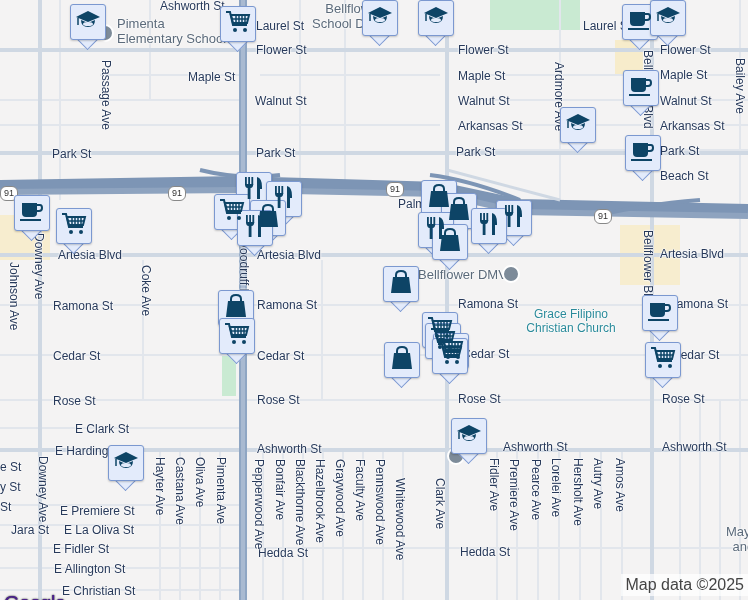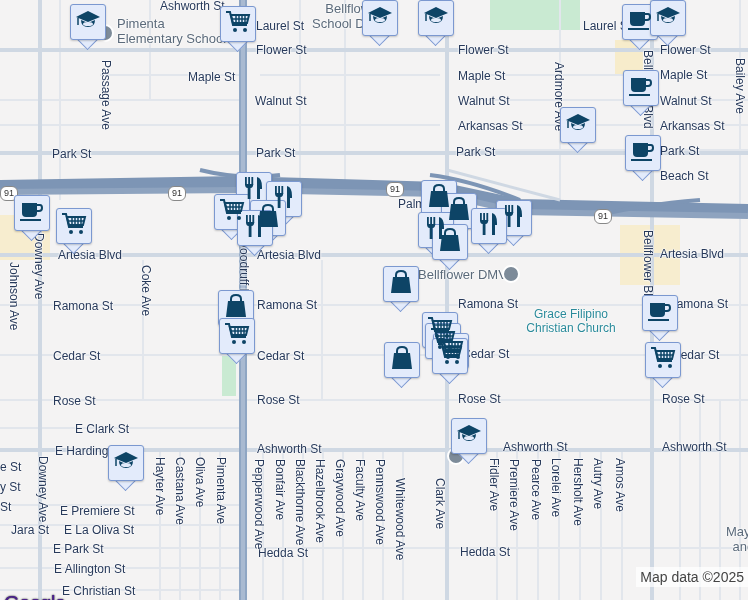--- a/index.html
+++ b/index.html
@@ -8,21 +8,21 @@
   svg.base{position:absolute;left:0;top:0;}
   .lbl{position:absolute;font-size:12px;color:#27395a;white-space:nowrap;line-height:1;text-shadow:0 0 2px #fff,0 0 2px #fff,0 0 2px #fff;}
   .lbl.v{transform-origin:0 0;transform:rotate(90deg);}
   .lbl.poi{color:#5b6a7a;font-size:13px;}
   .lbl.church{color:#2a8a9a;font-size:12px;text-align:center;white-space:normal;width:100px;line-height:1.2;}
   .pin{position:absolute;width:36px;height:44px;}
   .pin .box{position:absolute;left:0;top:0;width:34px;height:34px;background:#e3ebfb;border:1px solid #7b98d0;border-radius:3px;display:flex;align-items:center;justify-content:center;box-shadow:0 1px 2px rgba(0,0,0,.2);}
   .pin .tail{position:absolute;left:10px;top:28px;width:14px;height:14px;background:#e3ebfb;border-right:1px solid #7b98d0;border-bottom:1px solid #7b98d0;transform:rotate(45deg);}
   .pin svg{position:relative;z-index:2;}
   .google{position:absolute;left:4px;top:592px;font-size:20px;font-weight:normal;color:#4c1d95;letter-spacing:-0.5px;text-shadow:0 0 2px #333,0 0 1px #333;font-family:"Liberation Sans",sans-serif;}
-  .attr{position:absolute;right:0;bottom:13px;font-size:14px;color:#444;background:rgba(255,255,255,.7);padding:2px 4px;}
+  .attr{position:absolute;right:0;bottom:4px;font-size:16px;color:#444;background:rgba(255,255,255,.7);padding:2px 4px;}
   .shield{position:absolute;width:16px;height:13px;background:#fff;border:1px solid #888;border-radius:6px;font-size:9px;color:#333;text-align:center;line-height:13px;}
 </style>
 </head>
 <body>
 
 <div id="map">
   <svg class="base" width="748" height="600">
 
     <rect x="490" y="0" width="90" height="30" fill="#c9ead2"></rect>
     <rect x="615" y="40" width="28" height="35" fill="#f7eccb"></rect>
@@ -150,21 +150,21 @@
       <div class="lbl" style="left: 257px; top: 394px;">Rose St</div>
       <div class="lbl" style="left: 458px; top: 393px;">Rose St</div>
       <div class="lbl" style="left: 662px; top: 393px;">Rose St</div>
       <div class="lbl" style="left: 75px; top: 423px;">E Clark St</div>
       <div class="lbl" style="left: 55px; top: 445px;">E Harding St</div>
       <div class="lbl" style="left: 257px; top: 443px;">Ashworth St</div>
       <div class="lbl" style="left: 503px; top: 441px;">Ashworth St</div>
       <div class="lbl" style="left: 662px; top: 441px;">Ashworth St</div>
       <div class="lbl" style="left: 60px; top: 505px;">E Premiere St</div>
       <div class="lbl" style="left: 64px; top: 524px;">E La Oliva St</div>
-      <div class="lbl" style="left: 53px; top: 543px;">E Park St</div>
+      <div class="lbl" style="left: 53px; top: 543px;">E Fidler St</div>
       <div class="lbl" style="left: 258px; top: 547px;">Hedda St</div>
       <div class="lbl" style="left: 460px; top: 546px;">Hedda St</div>
       <div class="lbl" style="left: 54px; top: 563px;">E Allington St</div>
       <div class="lbl" style="left: 62px; top: 585px;">E Christian St</div>
       <div class="lbl" style="left: 0px; top: 524px; margin-left: 11px;">Jara St</div>
       <div class="lbl" style="left: 0px; top: 461px;">e St</div>
       <div class="lbl" style="left: 0px; top: 481px;">y St</div>
       <div class="lbl" style="left: 0px; top: 501px;">St</div>
     </div>
   <div id="vlabels">

